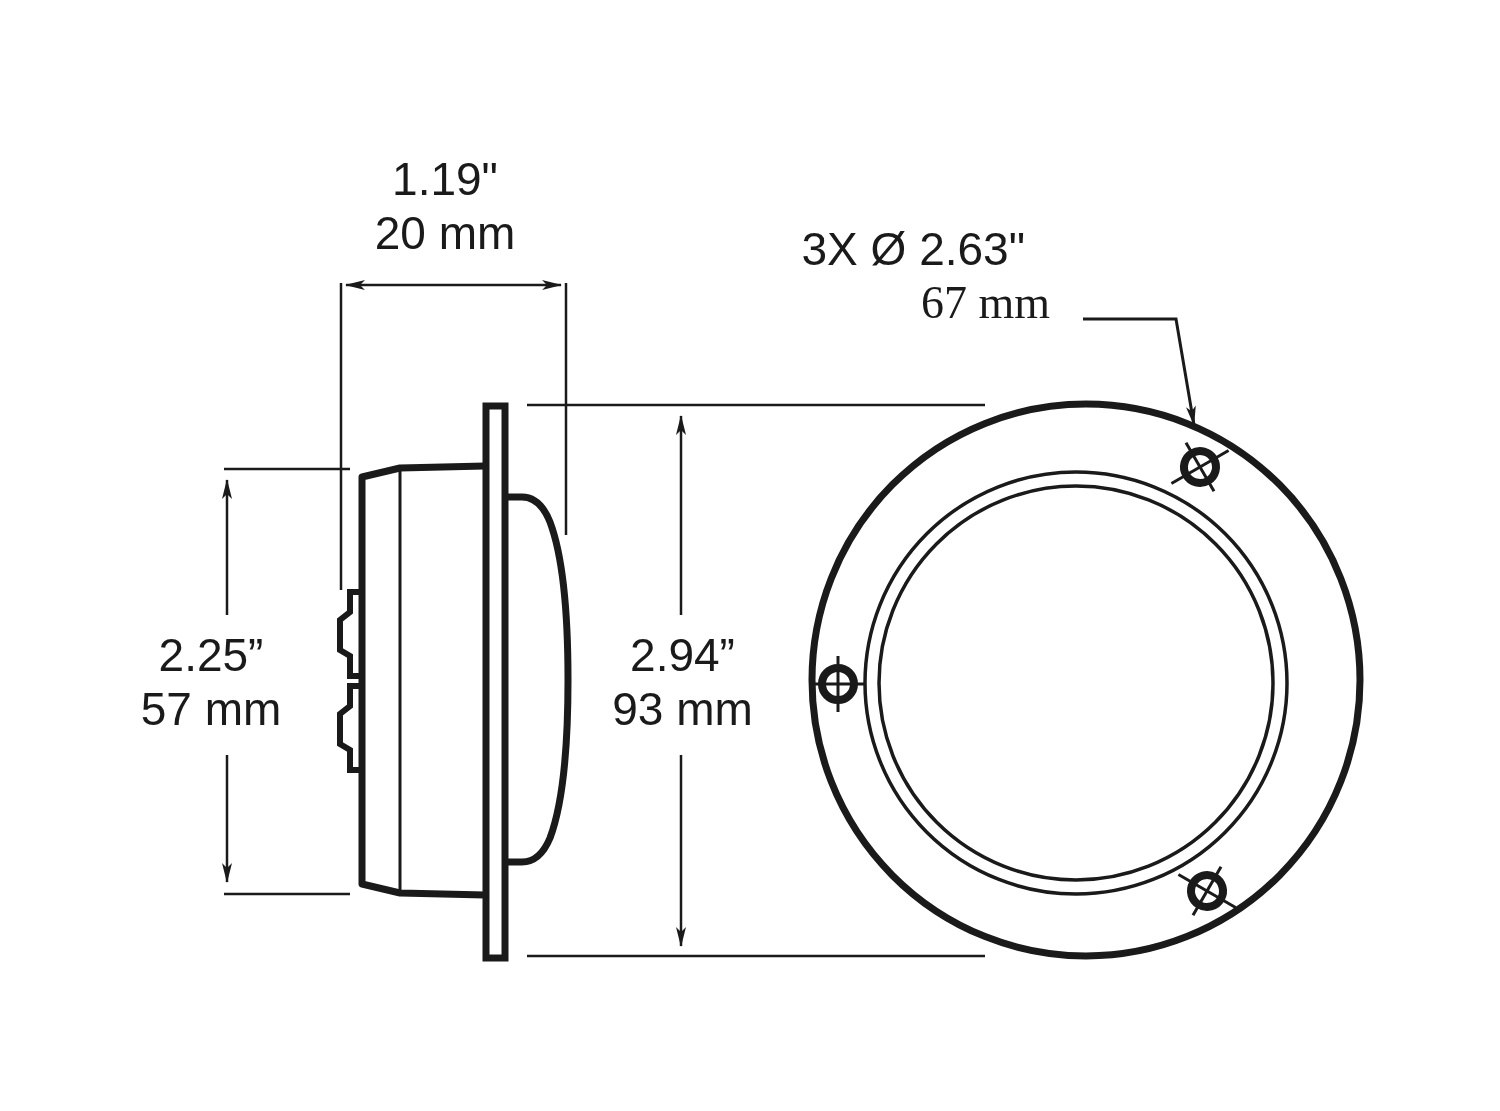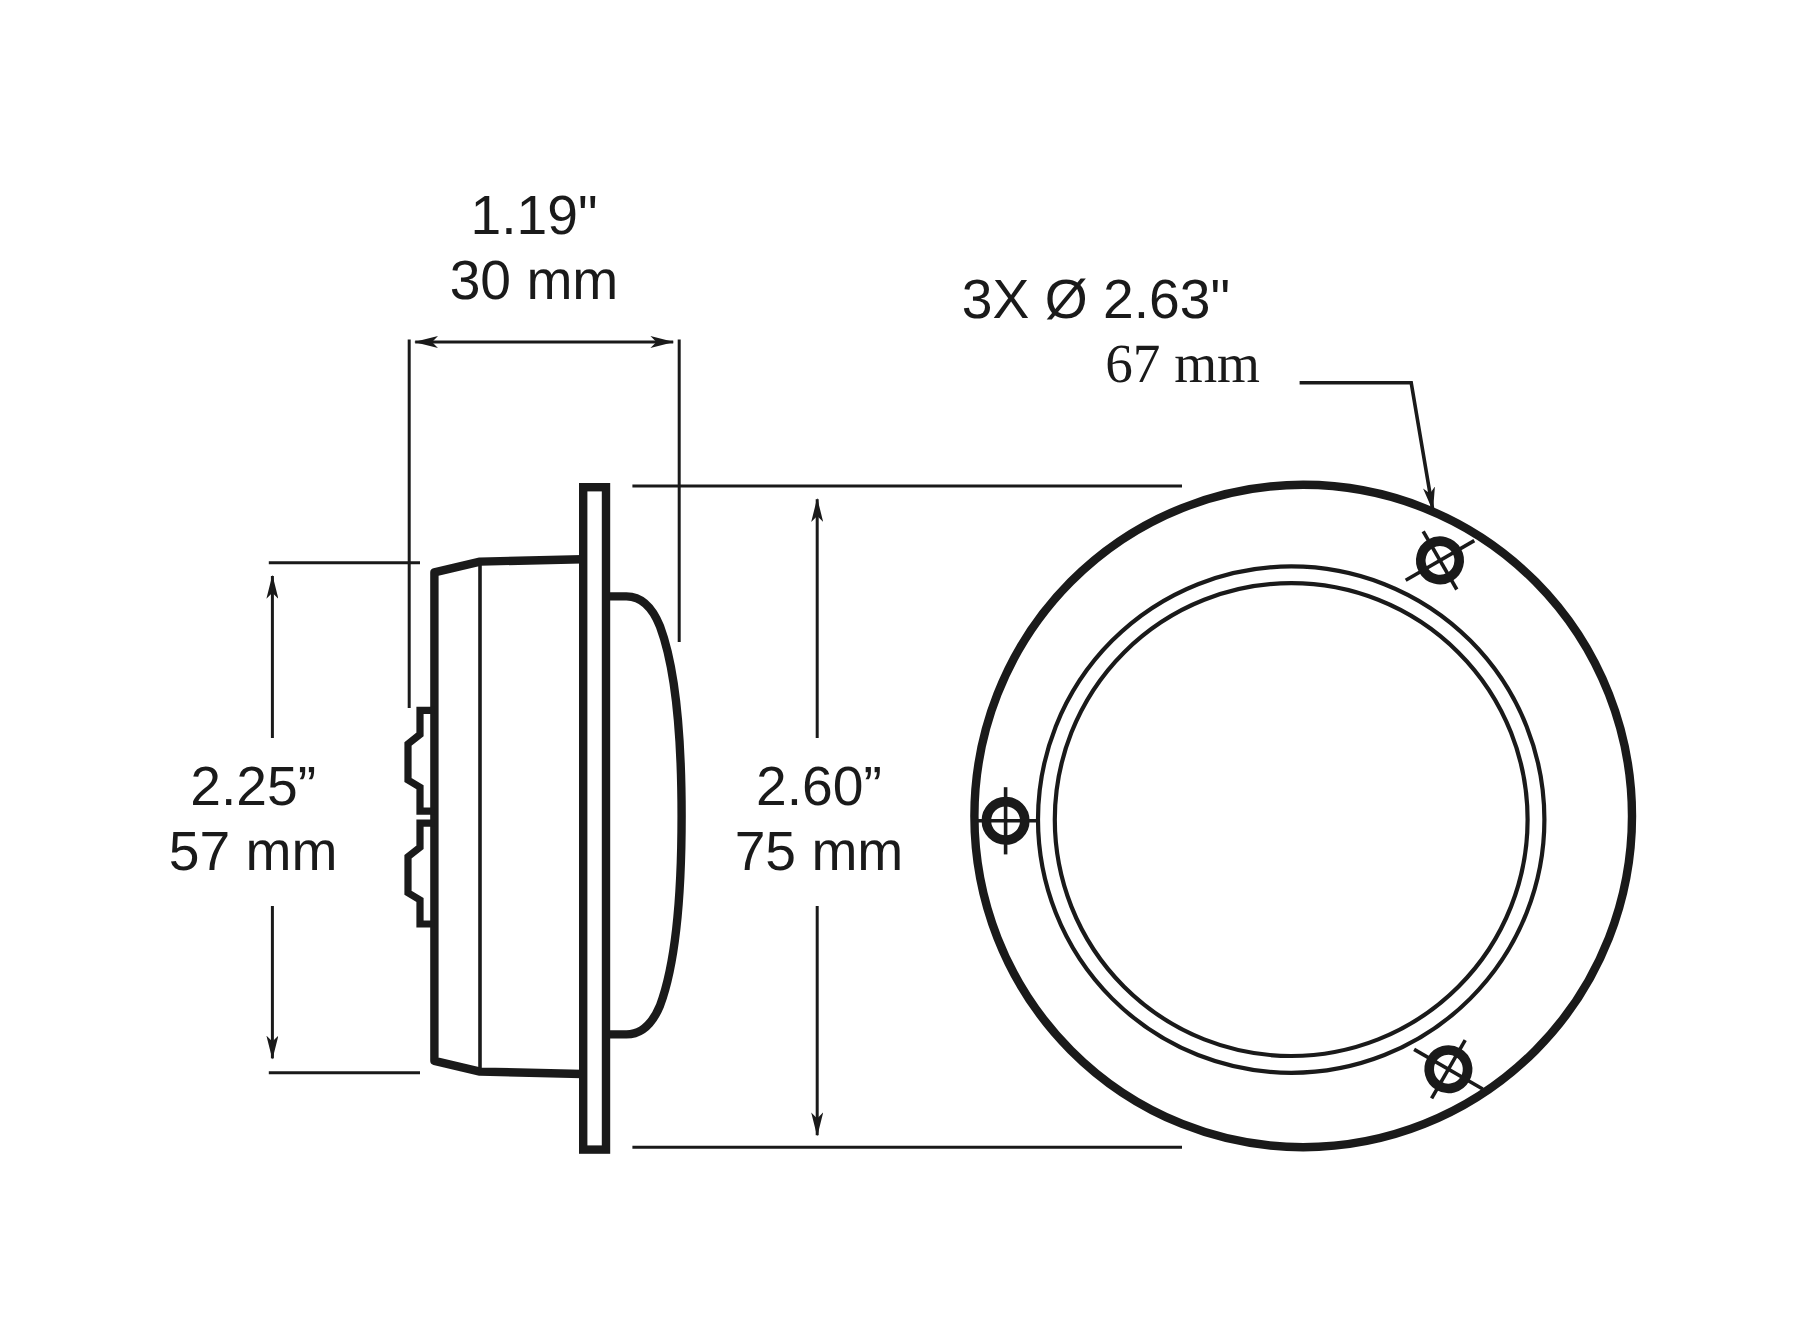--- a/index.html
+++ b/index.html
@@ -75,30 +75,30 @@
           <line x1="0" y1="-28" x2="0" y2="28" stroke-width="3"></line>
         </g>
 
         <polyline points="1083,319 1176,319 1194,425" stroke-width="3" marker-end="url(#arr)"></polyline>
       </g>
     </g>
   </svg>
 
   <div class="lbl" style="left:345px; top:152px; width:200px;">
     <span>1.19"</span>
-    <span>30 mm</span>
+    <span>20 mm</span>
   </div>
 
   <div class="lbl" style="left:745px; top:222px; width:300px; text-align:right;">
     <span style="margin-right:20px;">3X Ø 2.63"</span>
     <span style="margin-right:-5px;font-family:Liberation Serif, serif;">67 mm</span>
   </div>
 
   <div class="lbl" style="left:116px; top:628px; width:190px;">
     <span>2.25”</span>
     <span>57 mm</span>
   </div>
 
   <div class="lbl" style="left:585px; top:628px; width:195px;">
-    <span>2.60”</span>
-    <span>75 mm</span>
+    <span>2.94”</span>
+    <span>93 mm</span>
   </div>
 </div>
 
 </body></html>

